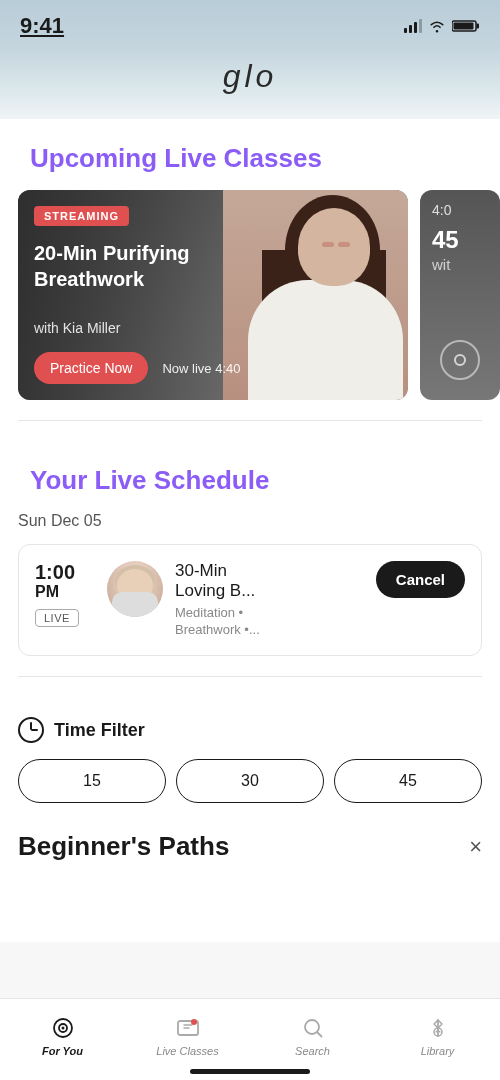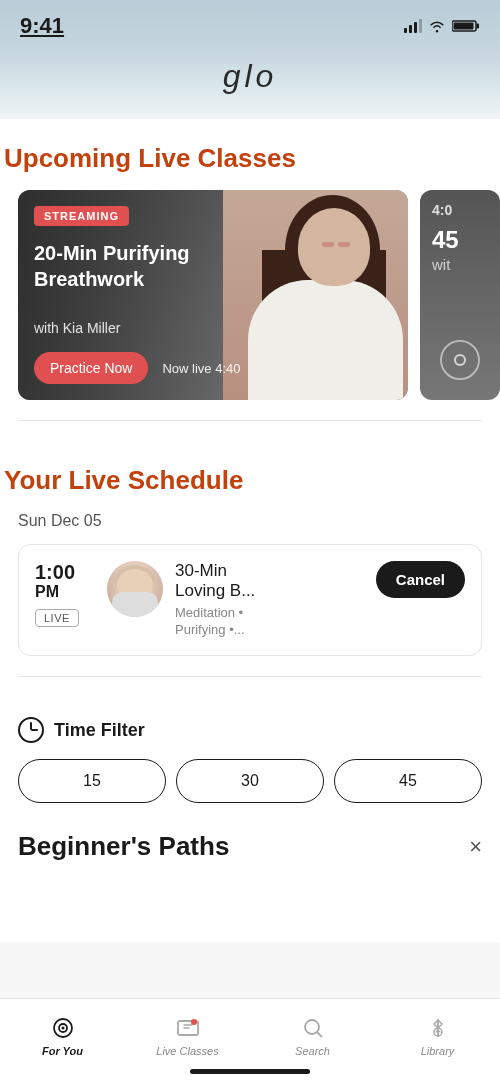--- a/index.html
+++ b/index.html
@@ -67,22 +67,22 @@
     .main-content {
       background: #ffffff;
       min-height: 800px;
       padding-bottom: 80px;
     }
 
     
     .section-title {
       font-size: 26px;
       font-weight: 700;
-      color: #c2410c;
-      padding: 24px 4px 16px;
+      color: #8b5cf6;
+      padding: 24px 30px 16px;
     }
 
     
     .carousel-container {
       display: flex;
       overflow-x: hidden;
       padding: 0 18px;
       gap: 12px;
     }
 
@@ -459,21 +459,21 @@
       <div class="card-title">20-Min Purifying Breathwork</div>
       <div class="card-instructor">with Kia Miller</div>
       <div class="card-actions">
         <button class="practice-now-btn">Practice Now</button>
         <span class="now-live-text">Now live 4:40</span>
       </div>
     </div>
 
     <div class="class-card-mini">
       <div style="background:linear-gradient(180deg,#555 0%,#777 100%);width:100%;height:100%;padding:12px;color:#fff;">
-        <div style="font-size:14px;font-weight:700;color:rgba(255,255,255,0.8);">4:0</div>
+        <div style="font-size:14px;font-weight:400;color:rgba(255,255,255,0.8);">4:0</div>
         <div style="font-size:24px;font-weight:700;margin-top:8px;">45</div>
         <div style="font-size:15px;color:rgba(255,255,255,0.7);margin-top:2px;">wit</div>
 
         <div style="position:absolute;bottom:20px;left:50%;transform:translateX(-50%);width:40px;height:40px;border-radius:50%;border:2px solid rgba(255,255,255,0.5);display:flex;align-items:center;justify-content:center;">
           <div style="width:12px;height:12px;border-radius:50%;border:2px solid rgba(255,255,255,0.7);"></div>
         </div>
       </div>
     </div>
   </div>
 
@@ -496,21 +496,21 @@
 
         <div style="position:absolute;top:8px;left:10px;width:36px;height:32px;background:#e8d0b8;border-radius:50%;"></div>
 
         <div style="position:absolute;bottom:0;left:5px;width:46px;height:25px;background:#ddd;border-radius:10px 10px 0 0;"></div>
       </div>
     </div>
 
     <div class="schedule-info">
       <div class="schedule-class-name">30-Min<br>Loving B...</div>
       <div class="schedule-class-type">Meditation •</div>
-      <div class="schedule-class-type">Purifying •...</div>
+      <div class="schedule-class-type">Breathwork •...</div>
     </div>
 
     <button class="cancel-btn">Cancel</button>
   </div>
 
   <div class="divider"></div>
 
   <div class="time-filter-section">
     <div class="time-filter-header">
       <div class="clock-icon"></div>

